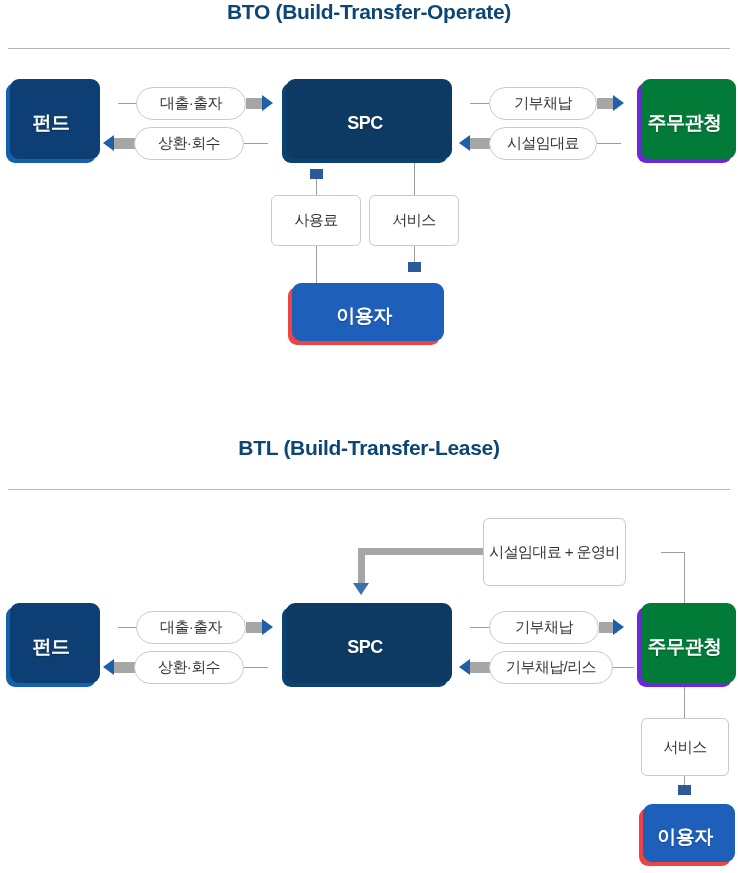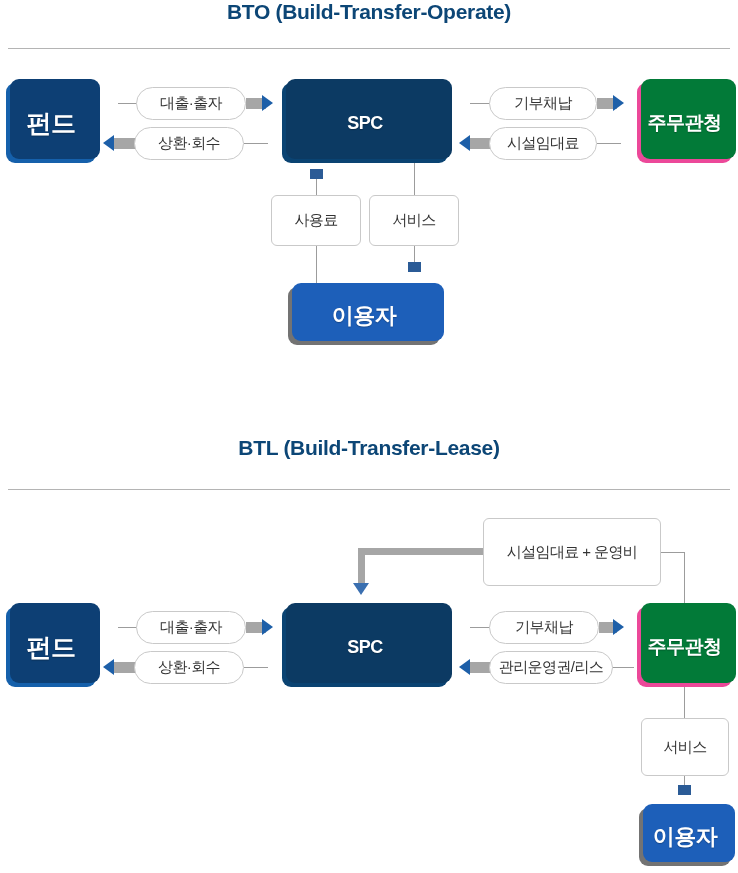--- a/index.html
+++ b/index.html
@@ -47,27 +47,27 @@
     text-shadow: 0 1px 1px rgba(0,0,0,.25);
     z-index: 4;
   }
   .node .node-shadow {
     position: absolute;
     left: 4px; top: -4px;
     width: 100%; height: 100%;
     border-radius: 9px;
     z-index: -1;
   }
-  .node-fund   { background: #1560ab; font-size: 25px; }
+  .node-fund   { background: #1560ab; font-size: 19px; }
   .node-fund .node-shadow { background: #0d3f74; }
   .node-spc    { background: #0a4372; font-size: 18px; }
   .node-spc .node-shadow { background: #0c3a63; }
-  .node-gov    { background: #ec4899; font-size: 19px; }
+  .node-gov    { background: #6d28d9; font-size: 19px; }
   .node-gov .node-shadow { background: #027a38; }
-  .node-user   { background: #737373; font-size: 22px; }
+  .node-user   { background: #ef4444; font-size: 19px; }
   .node-user .node-shadow { background: #1d5fb9; }
 
   
   .pill {
     position: absolute;
     background: #ffffff;
     border: 1px solid #c9c9c9;
     border-radius: 22px;
     display: flex;
     align-items: center;
@@ -252,21 +252,21 @@
     <span>주무관청</span>
   </div>
 
   <div class="node node-user" style="left:639px; top:808px; width:92px; height:58px;">
     <span class="node-shadow"></span>
     <span>이용자</span>
   </div>
 
   <div class="vline" style="left:684px; top:553px; height:56px;"></div>
   <div class="hline" style="left:661px; top:552px; width:24px;"></div>
-  <div class="boxlabel" style="left:483px; top:518px; width:178px; height:68px;">
+  <div class="boxlabel" style="left:483px; top:518px; width:143px; height:68px;">
     <span>시설임대료 + 운영비</span>
   </div>
   <div class="thick-h" style="left:358px; top:548px; width:126px;"></div>
   <div class="thick-v" style="left:358px; top:548px; height:36px;"></div>
   <div class="arrow-d" style="left:353px; top:583px;"></div>
 
   <div class="hline" style="left:118px; top:627px; width:22px;"></div>
   <div class="pill" style="left:136px; top:611px; width:110px; height:33px;">
     <span>대출·출자</span>
   </div>
@@ -283,21 +283,21 @@
   <div class="hline" style="left:470px; top:627px; width:22px;"></div>
   <div class="pill" style="left:489px; top:611px; width:110px; height:33px;">
     <span>기부채납</span>
   </div>
   <div class="stub" style="left:599px; top:622px; width:18px;"></div>
   <div class="arrow-r" style="left:613px; top:619px;"></div>
 
   <div class="arrow-l" style="left:459px; top:659px;"></div>
   <div class="stub" style="left:469px; top:662px; width:22px;"></div>
   <div class="pill" style="left:489px; top:651px; width:124px; height:33px;">
-    <span>관리운영권/리스</span>
+    <span>기부채납/리스</span>
   </div>
   <div class="hline" style="left:612px; top:667px; width:22px;"></div>
 
   <div class="vline" style="left:684px; top:687px; height:32px;"></div>
   <div class="boxlabel" style="left:641px; top:718px; width:88px; height:58px;">
     <span>서비스</span>
   </div>
   <div class="vline" style="left:684px; top:776px; height:10px;"></div>
   <div class="marker-d" style="left:678px; top:785px;"></div>
 </div>

